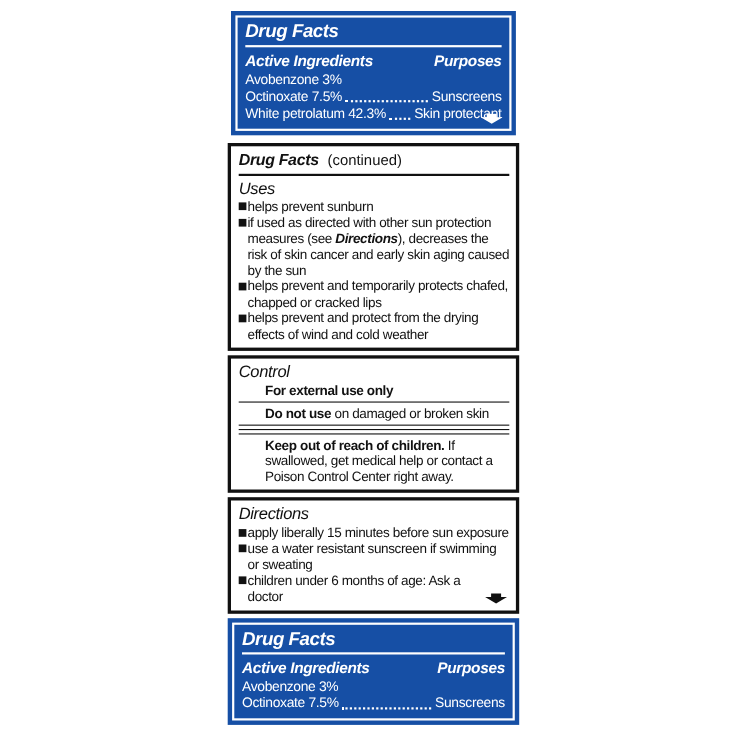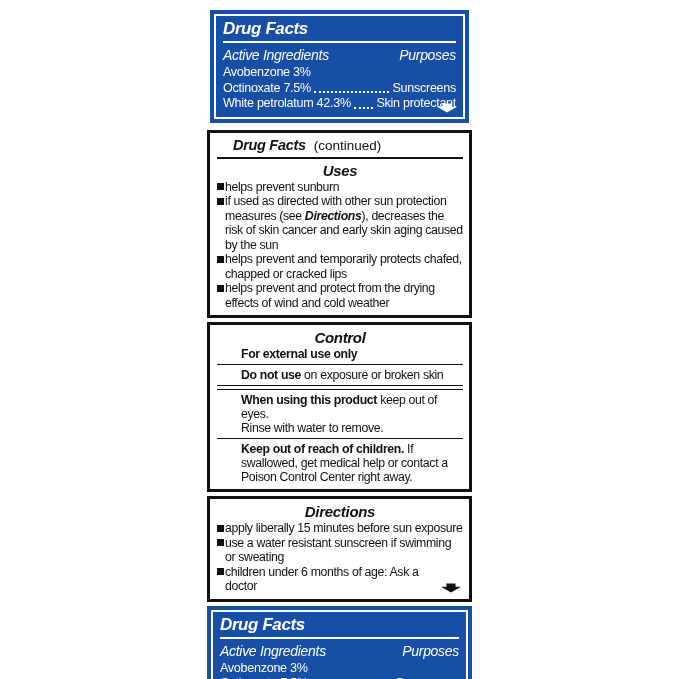--- a/index.html
+++ b/index.html
@@ -25,46 +25,46 @@
     padding:3px 7px 5px 7px;
     position:relative;color:var(--white);
   }
   .bp-title{
     font-style:italic;font-weight:bold;font-size:17px;line-height:20px;
     letter-spacing:-0.4px;margin:0;
   }
   .wrule{height:2px;background:var(--white);margin:2px 0 4px 0;}
   .bp-cols{
     display:flex;justify-content:space-between;
-    font-style:italic;font-weight:normal;font-size:14px;line-height:17px;
+    font-style:italic;font-weight:bold;font-size:14px;line-height:17px;
     letter-spacing:-0.3px;margin-bottom:1px;
   }
   .irow{display:flex;font-size:12.6px;line-height:15.5px;letter-spacing:-0.3px;}
   .irow .leader{
     flex:1;align-self:flex-end;
     border-bottom:2px dotted var(--white);
     margin:0 3px 3px 3px;min-width:10px;
   }
   .cont-arrow{position:absolute;right:6px;bottom:4px;}
 
   
   .black-box{
     border:3px solid var(--ink);
     background:#ffffff;
     padding:3px 6px 5px 7px;
     margin-bottom:4px;
     position:relative;
   }
-  .cont-header{font-size:14.5px;line-height:17px;margin-top:1px;margin-left:16px;}
+  .cont-header{font-size:14.5px;line-height:17px;margin-top:1px;}
   .cont-header .df{font-style:italic;font-weight:bold;letter-spacing:-0.3px;}
   .cont-header .suffix{margin-left:4px;font-size:13.5px;}
   .hrule{height:2px;background:var(--ink);margin:3px 0 3px 0;}
   .sec-head{
-    font-style:italic;font-weight:bold;font-size:15px;line-height:17px;
-    letter-spacing:-0.3px;margin:1px 0 1px 0;text-align:center;
+    font-style:italic;font-weight:normal;font-size:15px;line-height:17px;
+    letter-spacing:-0.3px;margin:1px 0 1px 0;
   }
   .bullet{
     position:relative;padding-left:8px;
     font-size:12.3px;line-height:14.5px;letter-spacing:-0.35px;
   }
   .sq{
     position:absolute;left:0;top:3.5px;width:7px;height:7px;background:var(--ink);
   }
   .bullet .em{font-style:italic;font-weight:bold;}
   .witem{font-size:12.3px;line-height:14px;letter-spacing:-0.35px;padding-left:24px;}
@@ -132,30 +132,26 @@
 
   <section class="black-box">
     <h2 class="sec-head">Control</h2>
 
     <div class="witem">
       <b>For external use only</b>
     </div>
     <div class="hl"></div>
 
     <div class="witem">
-      <b>Do not use</b><span> on exposure or broken skin</span>
+      <b>Do not use</b><span> on damaged or broken skin</span>
     </div>
     <div class="hl"></div>
 
     <div class="hl"></div>
 
-    <div class="witem">
-      <b>When using this product</b><span> keep out of eyes.</span>
-      <div>Rinse with water to remove.</div>
-    </div>
     <div class="hl"></div>
 
     <div class="witem">
       <b>Keep out of reach of children.</b><span> If swallowed, get medical help or contact a Poison Control Center right away.</span>
     </div>
   </section>
 
   <section class="black-box">
     <h2 class="sec-head">Directions</h2>
 

